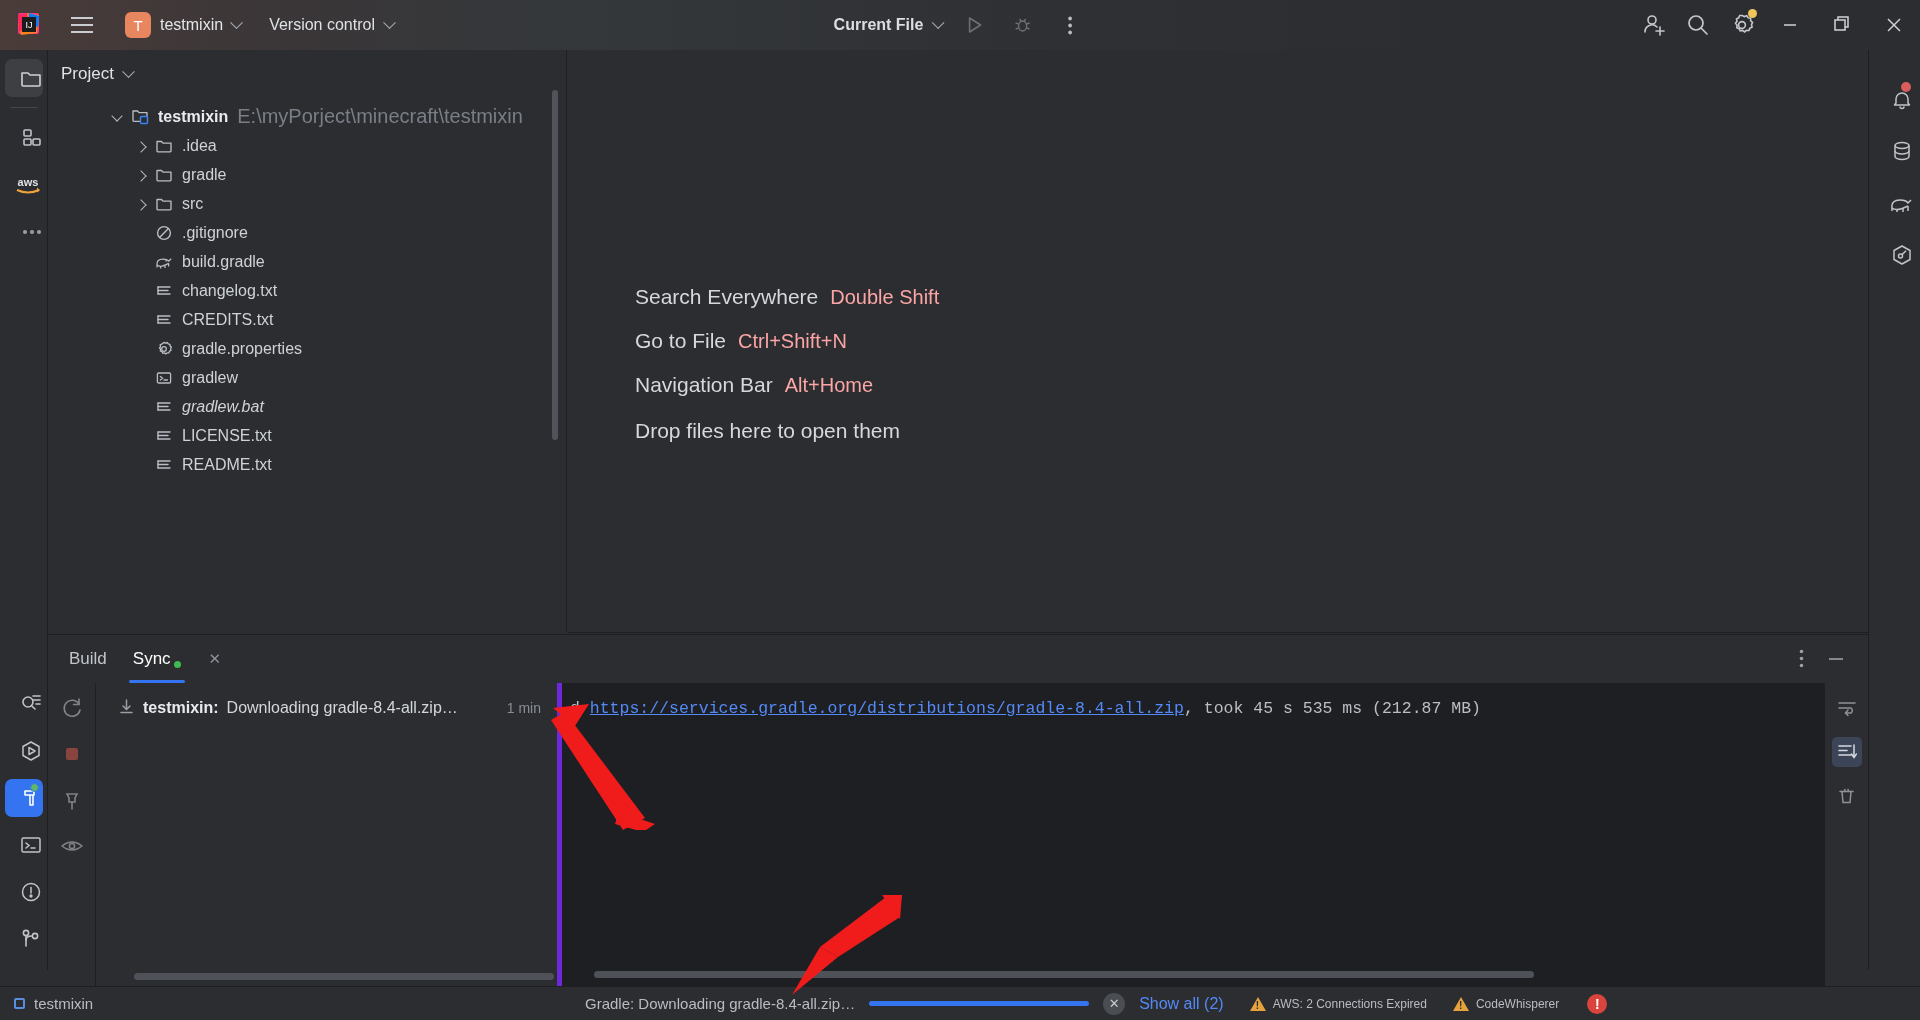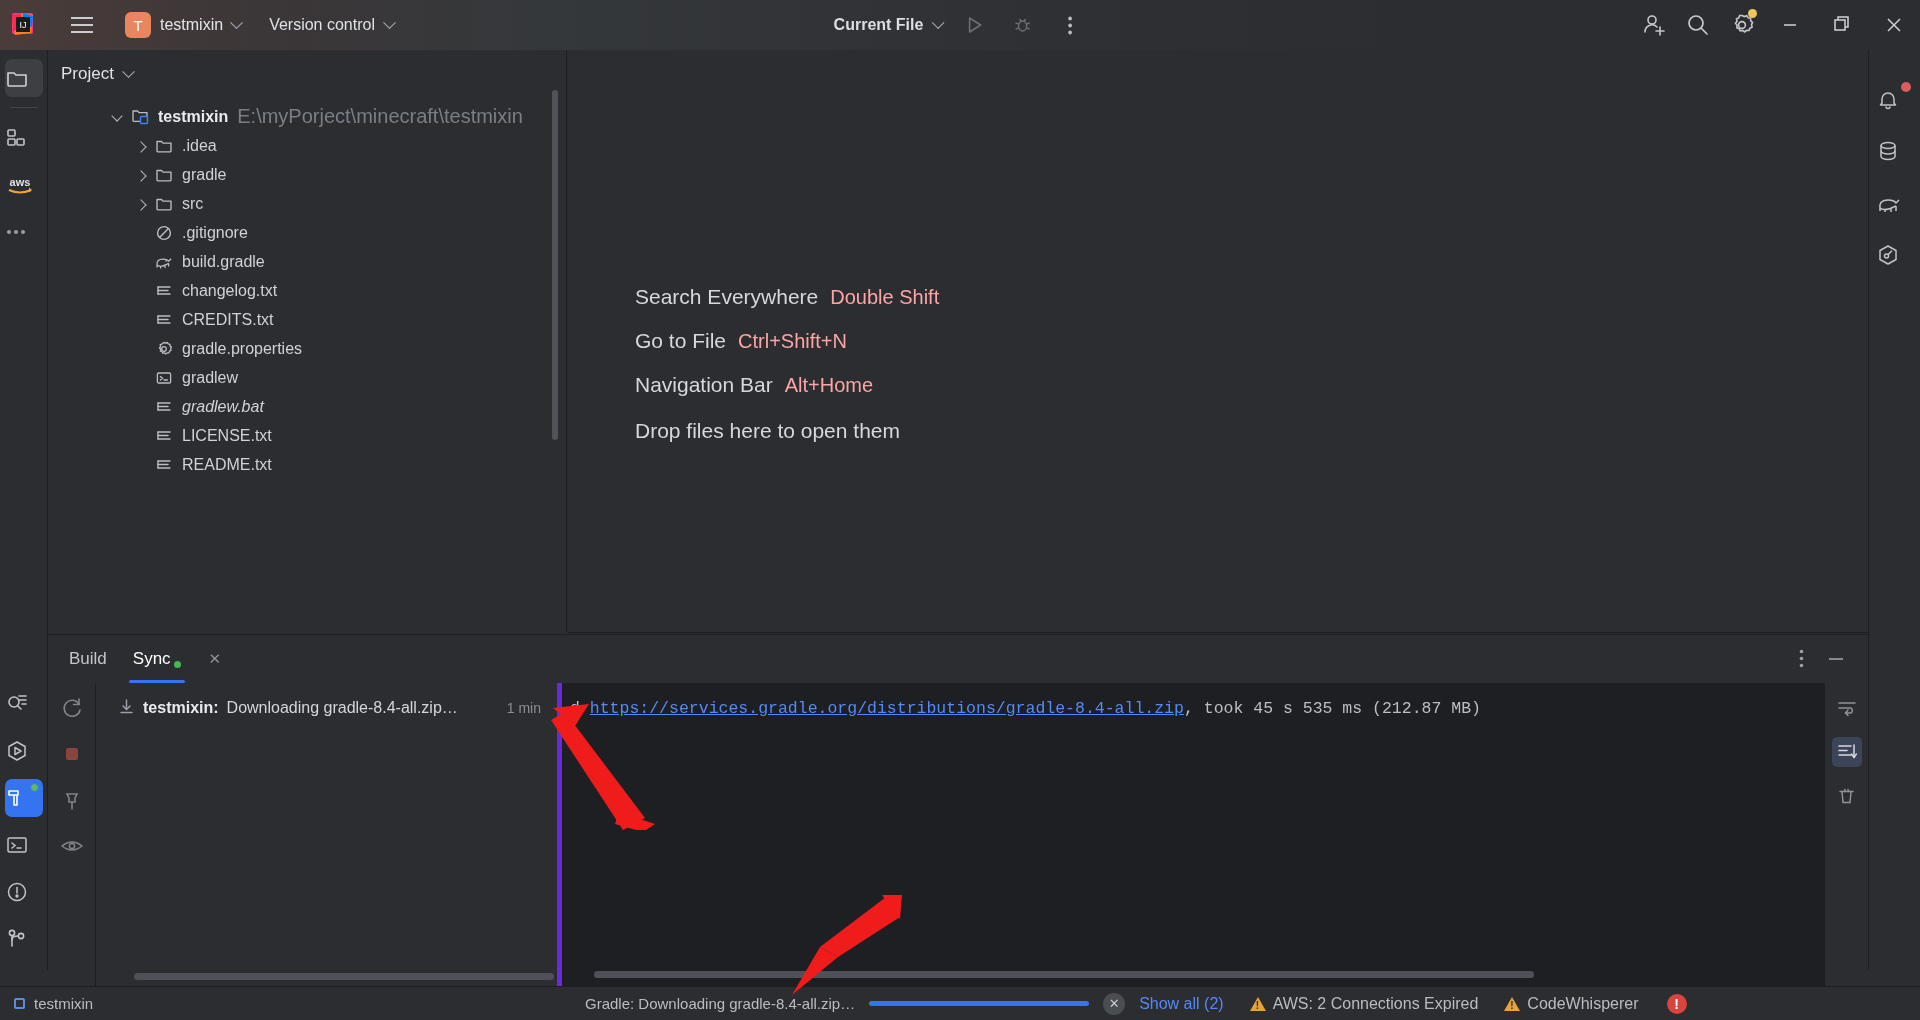--- a/index.html
+++ b/index.html
@@ -11,21 +11,21 @@
     overflow: hidden;
   }
   #app { position: relative; width: 1920px; height: 1020px; }
 
   
   .toolbar {
     position: absolute; left: 0; top: 0; width: 1920px; height: 50px;
     background: linear-gradient(to right, #4a3c39 0%, #3b3638 14%, #35383b 28%, #2e3034 55%, #2b2d30 75%, #2b2d30 100%);
     display: flex; align-items: center;
   }
-  .tb-logo { width: 40px; height: 40px; margin-left: 9px; display:flex; align-items:center; }
+  .tb-logo { width: 40px; height: 40px; margin-left: 9px; display:flex; align-items:center; justify-content:center; }
   .tb-burger { width: 34px; height: 34px; margin-left: 16px; display:flex; flex-direction:column; justify-content:center; align-items:center; gap:5px; cursor:pointer; }
   .tb-burger i { display:block; width: 22px; height: 2px; background: #c9ccd1; }
   .proj-chip {
     margin-left: 22px; display:flex; align-items:center; gap:9px; padding: 4px 8px 4px 4px;
     border-radius: 5px; cursor:pointer;
   }
   .proj-badge {
     width: 26px; height: 26px; border-radius: 6px; background: #e8865f;
     color: #fff; font-size: 15px; display:flex; align-items:center; justify-content:center;
   }
@@ -41,21 +41,21 @@
   .tb-right .ticon { width: 44px; height: 44px; }
   .winbtn { width: 52px; height: 50px; display:flex; align-items:center; justify-content:center; cursor:pointer; }
   .gear-dot { position:absolute; width:9px; height:9px; border-radius:50%; background:#f2c55c; top:6px; right:7px; }
 
   
   .rail-left {
     position:absolute; left:0; top:50px; width:48px; height:920px;
     background:#2b2d30; border-right:1px solid #1e1f22;
     display:flex; flex-direction:column; align-items:center;
   }
-  .rail-btn { width: 38px; height: 38px; margin-top: 9px; border-radius: 7px; display:flex; align-items:center; justify-content:flex-start; cursor:pointer; position:relative; }
+  .rail-btn { width: 38px; height: 38px; margin-top: 9px; border-radius: 7px; display:flex; align-items:center; justify-content:flex-end; cursor:pointer; position:relative; }
   .rail-btn.active { background:#3d3f42; }
   .rail-btn.blue { background:#3574f0; }
   .rail-sep { width: 28px; height:1px; background:#43454a; margin: 10px 0 2px; }
   .rail-spacer { flex: 1 1 auto; }
   .green-dot { position:absolute; right:4px; top:4px; width:9px; height:9px; border-radius:50%; background:#5fb865; border:1px solid #3574f0; }
 
   
   .proj-panel {
     position:absolute; left:48px; top:50px; width:519px; height:583px;
     background:#2b2d30; border-right:1px solid #1e1f22;
@@ -132,21 +132,21 @@
     position:absolute; left:0; bottom:0; width:1920px; height:34px;
     background:#2b2d30; border-top:1px solid #1e1f22;
     display:flex; align-items:center; font-size:15px; color:#b9bcc2;
   }
   .st-proj { display:flex; align-items:center; gap:9px; margin-left:14px; cursor:pointer; }
   .st-sq { width:11px; height:11px; border:2px solid #5a8ce0; border-radius:2px; }
   .st-center { position:absolute; left:585px; display:flex; align-items:center; gap:14px; }
   .pbar { width:220px; height:5px; border-radius:3px; background:#3574f0; }
   .pcancel { width:22px; height:22px; border-radius:50%; background:#4a4d52; display:flex; align-items:center; justify-content:center; font-size:13px; color:#c8cbd0; cursor:pointer; }
   .showall { color:#548af7; font-size:16px; cursor:pointer; }
-  .st-item { display:flex; align-items:center; gap:7px; font-size:16px; cursor:pointer; }
+  .st-item { display:flex; align-items:center; gap:7px; font-size:12px; cursor:pointer; }
   .warn-tri { width:0; height:0; border-left:8px solid transparent; border-right:8px solid transparent; border-bottom:14px solid #e6a23c; position:relative; }
   .warn-tri:after { content:'!'; position:absolute; left:-2px; top:3px; font-size:10px; color:#2b2d30; font-weight:bold; }
   .err-circle { width:20px; height:20px; border-radius:50%; background:#d9453d; color:#fff; font-size:14px; font-weight:bold; display:flex; align-items:center; justify-content:center; }
 
   
   .arrow-ann { position:absolute; pointer-events:none; }
 </style>
 </head>
 <body>
 

